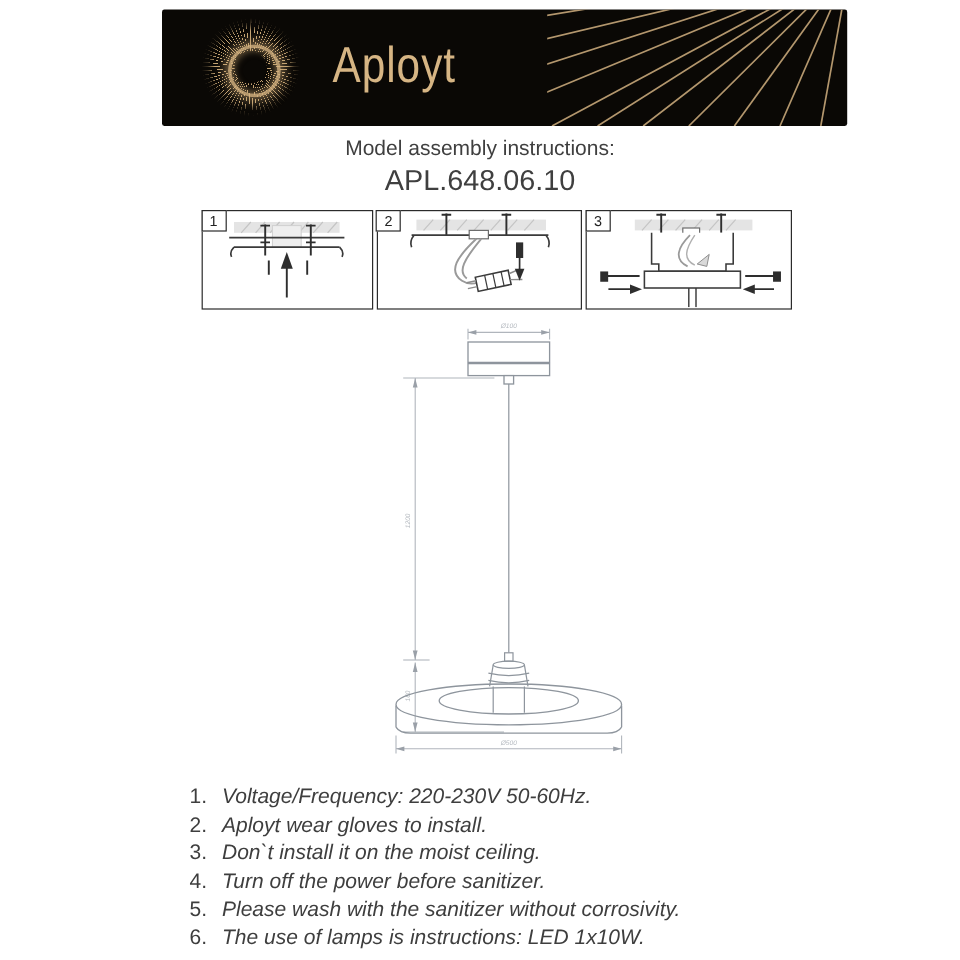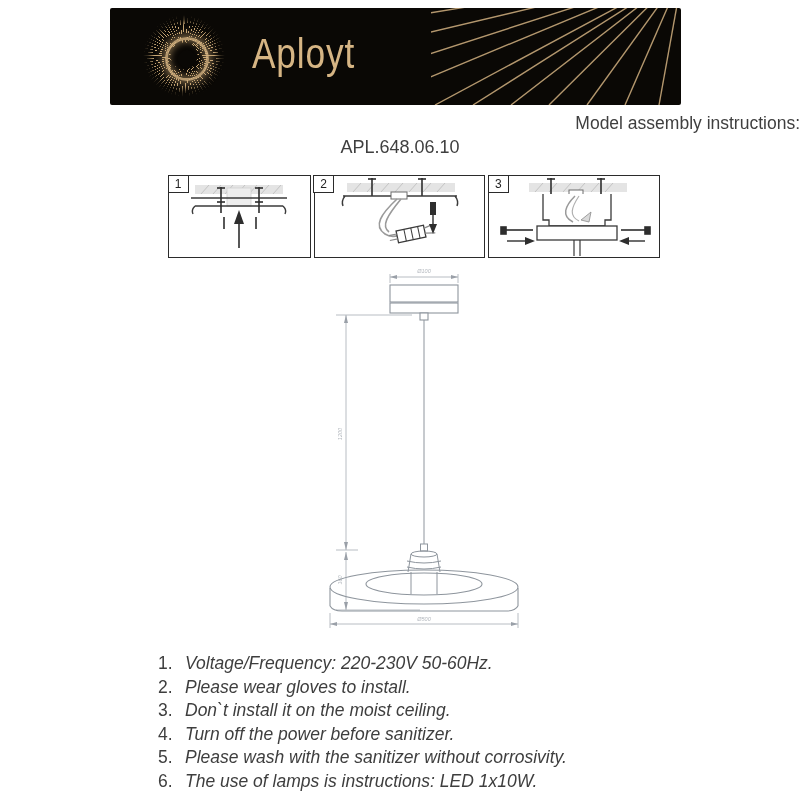--- a/index.html
+++ b/index.html
@@ -2,21 +2,21 @@
 <html><head>
 <meta charset="utf-8">
 <style>
   html,body{margin:0;padding:0;}
   body{
     width:800px;height:800px;position:relative;background:#ffffff;
     font-family:"Liberation Sans", sans-serif;color:#3d3d3d;overflow:hidden;
   }
   
   .banner{
-    position:absolute;left:110px;top:8px;width:571px;height:97px;
+    position:absolute;left:135px;top:8px;width:571px;height:97px;
     background:#0a0805;border-radius:2px;overflow:hidden;
   }
   .starburst-wrap{position:absolute;left:33px;top:7px;width:82px;height:82px;}
   .starburst{
     position:absolute;left:0;top:0;width:82px;height:82px;border-radius:50%;
     background:repeating-conic-gradient(rgba(208,174,122,.95) 0deg .9deg, rgba(208,174,122,0) .9deg 5.2deg);
     -webkit-mask:radial-gradient(circle at 50% 50%, transparent 0 13px, #000 14px, #000 30px, rgba(0,0,0,.25) 36px, transparent 41px);
             mask:radial-gradient(circle at 50% 50%, transparent 0 13px, #000 14px, #000 30px, rgba(0,0,0,.25) 36px, transparent 41px);
   }
   .starburst-ring{
@@ -24,22 +24,22 @@
     border:3px solid rgba(212,178,128,.85);
     box-shadow:0 0 9px 3px rgba(206,170,116,.55), inset 0 0 6px 2px rgba(206,170,116,.5);
   }
   .brand{
     position:absolute;left:142px;top:22px;
     font-size:42px;letter-spacing:1px;color:#d6b584;
     transform:scaleX(.84);transform-origin:left center;
   }
   .rays{position:absolute;right:0;top:0;}
   
-  .title-heading{position:absolute;left:0;top:113px;width:100%;text-align:right;font-size:17.5px;color:#3f3f3f;}
-  .title-model{position:absolute;left:0;top:137px;width:100%;text-align:center;font-size:18px;color:#3f3f3f;}
+  .title-heading{position:absolute;left:0;top:113px;width:100%;text-align:center;font-size:17.5px;color:#3f3f3f;}
+  .title-model{position:absolute;left:0;top:137px;width:100%;text-align:center;font-size:24px;color:#3f3f3f;}
   
   .steps{position:absolute;left:168px;top:175px;width:492px;height:83px;display:flex;gap:3px;}
   .step-box{position:relative;background:#fff;border:1.5px solid #2b2b2b;box-sizing:border-box;}
   .step-box.b1{width:143px;}
   .step-box.b2{width:172px;}
   .step-box.b3{width:172px;}
   .step-num{
     position:absolute;left:-1.5px;top:-1.5px;width:21px;height:18px;
     border:1.5px solid #2b2b2b;box-sizing:border-box;background:#fff;
     font-size:12px;display:flex;align-items:center;justify-content:center;color:#222;
@@ -278,21 +278,21 @@
   </svg>
 </div>
 
 <div class="instructions">
   <div class="instr-row">
     <span class="instr-num">1.</span>
     <span class="instr-text">Voltage/Frequency: 220-230V 50-60Hz.</span>
   </div>
   <div class="instr-row">
     <span class="instr-num">2.</span>
-    <span class="instr-text">Please wear gloves to install.</span>
+    <span class="instr-text">Aployt wear gloves to install.</span>
   </div>
   <div class="instr-row">
     <span class="instr-num">3.</span>
     <span class="instr-text">Don`t install it on the moist ceiling.</span>
   </div>
   <div class="instr-row">
     <span class="instr-num">4.</span>
     <span class="instr-text">Turn off the power before sanitizer.</span>
   </div>
   <div class="instr-row">

